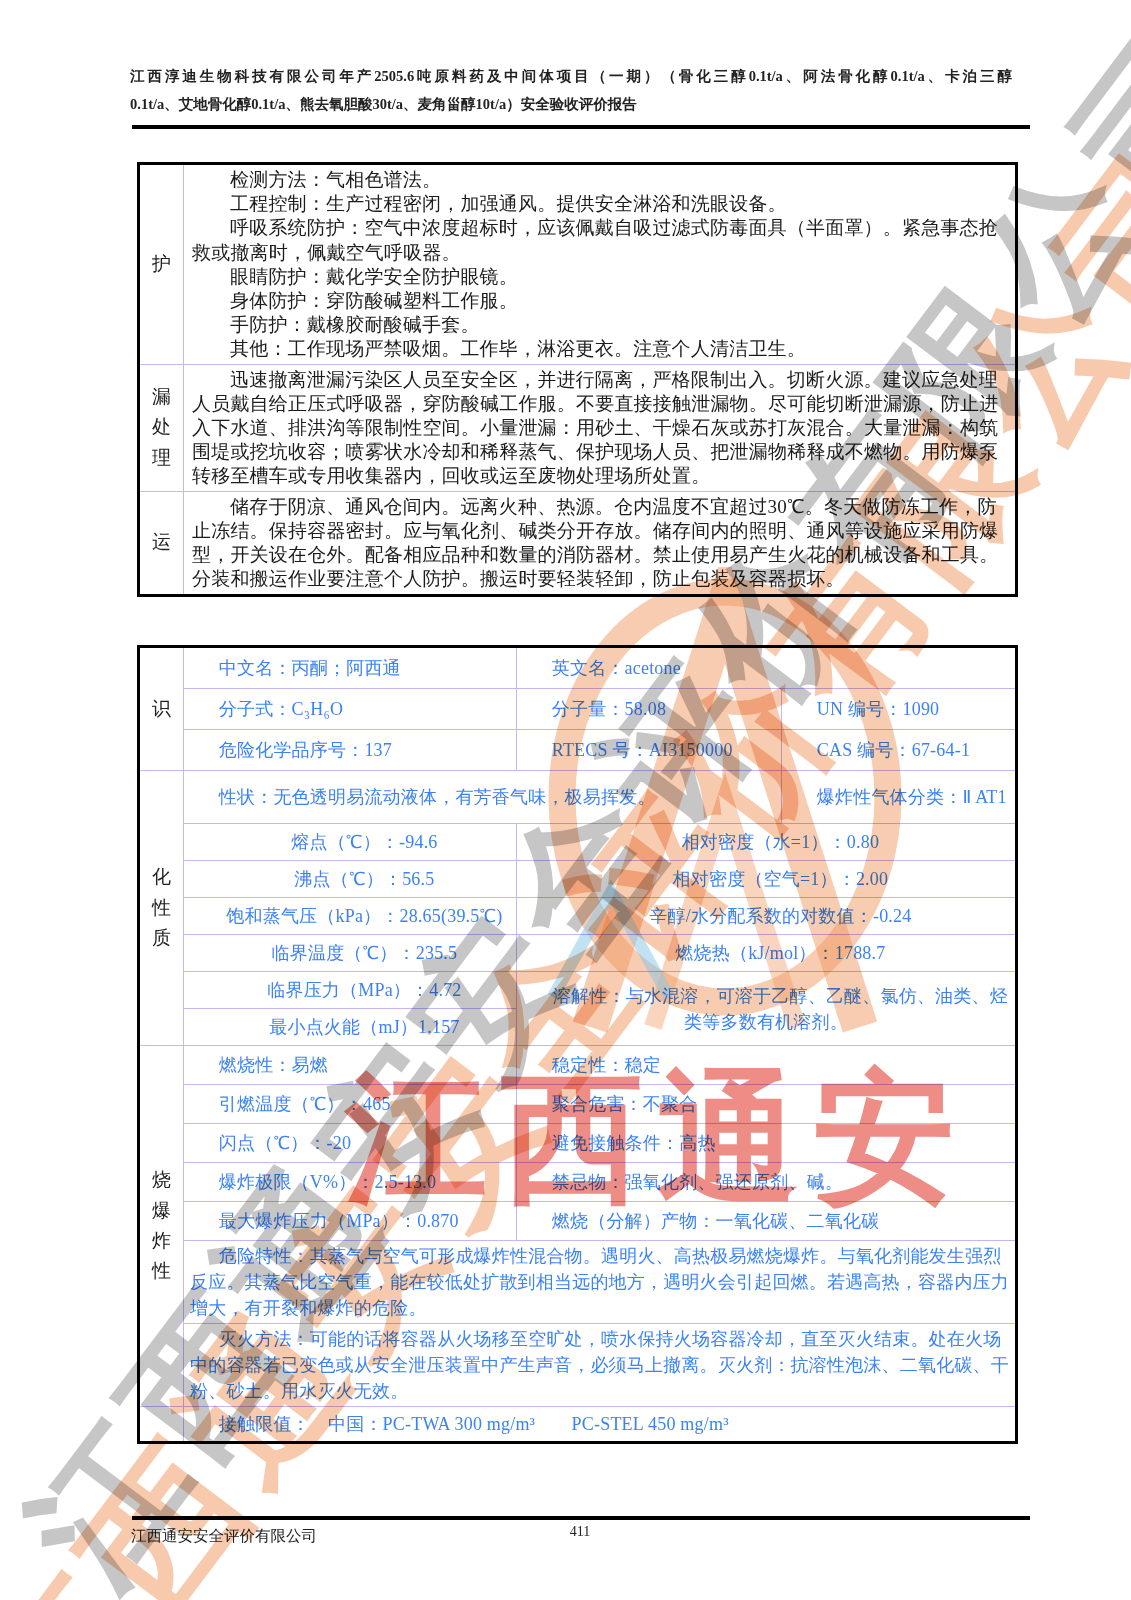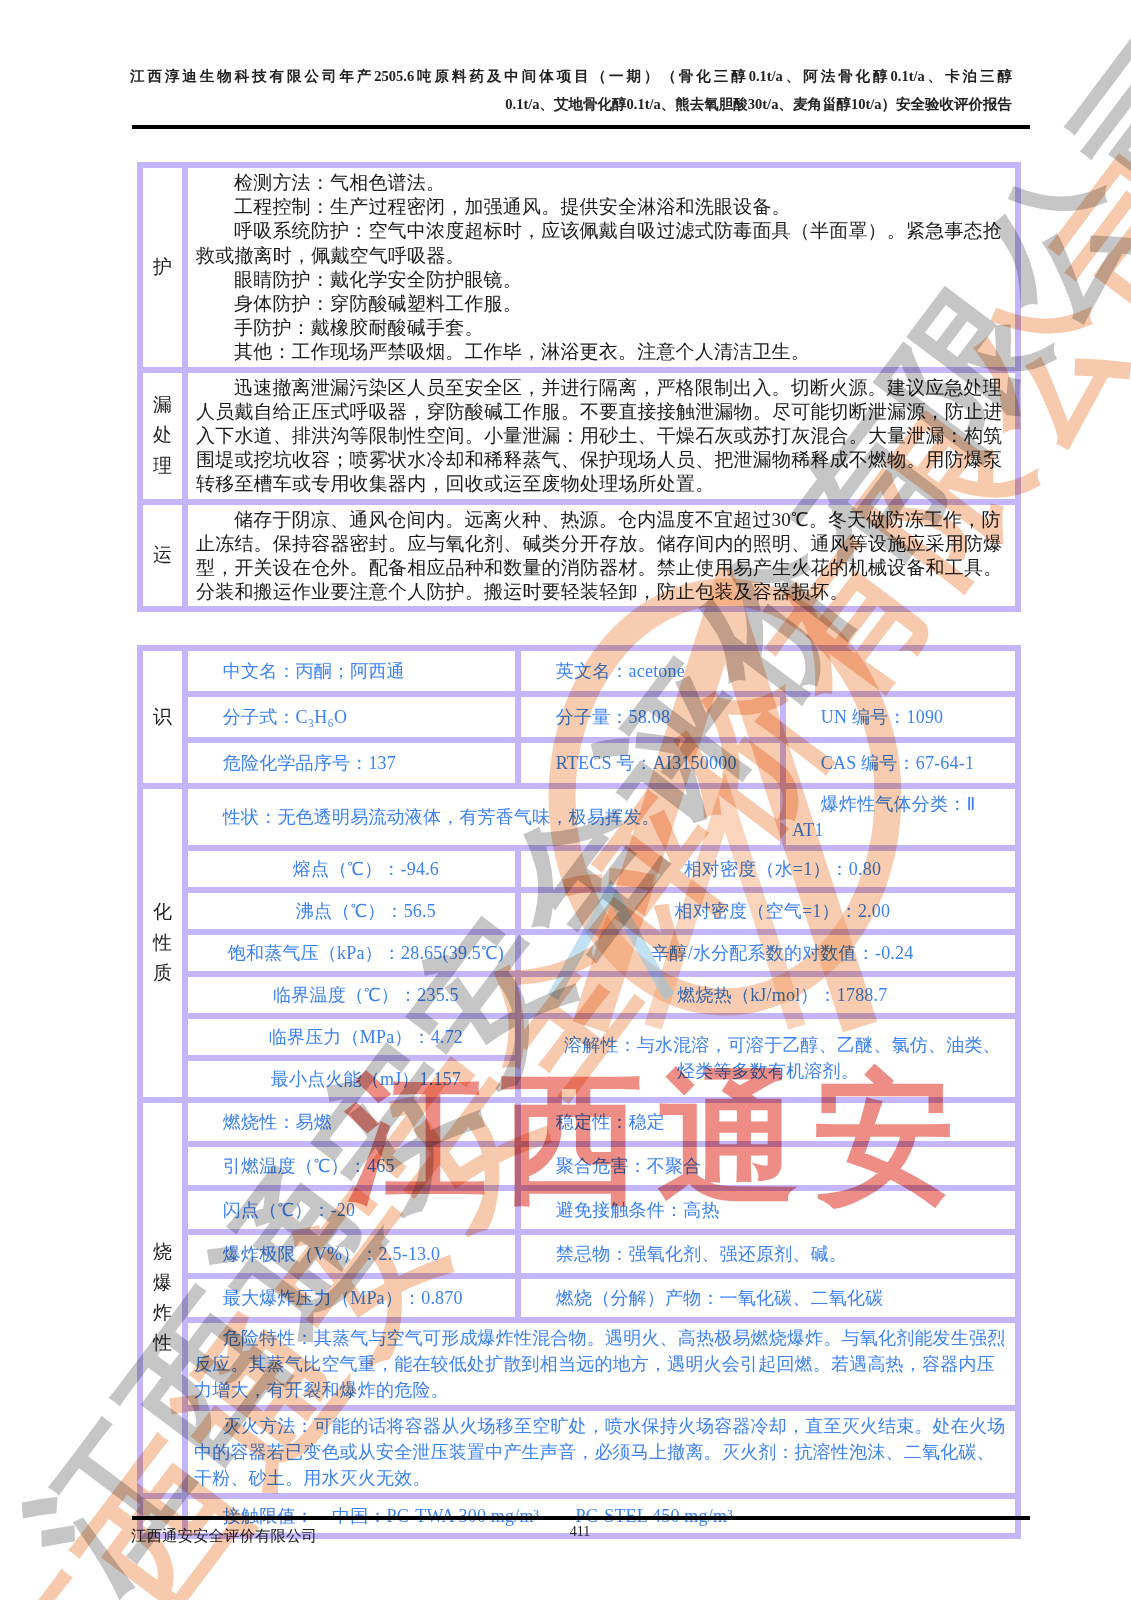--- a/index.html
+++ b/index.html
@@ -4,25 +4,25 @@
 <style>
   html,body{margin:0;padding:0;background:#ffffff;}
   #page{
     position:relative;width:1131px;height:1600px;margin:12px auto;background:#fff;
     font-family:"Liberation Serif",serif;color:#111;overflow:hidden;
   }
   
   .report-header{position:absolute;left:130px;top:50px;width:882px;
     font-size:14.5px;font-weight:bold;line-height:28px;color:#222;}
   .hline1{text-align:justify;text-align-last:justify;}
-  .hline2{text-align:right;}
+  .hline2{text-align:left;}
   .header-rule{position:absolute;left:132px;top:113px;width:898px;height:4px;background:#000;}
   
   table.doc{border-collapse:collapse;table-layout:fixed;width:878px;border:3px solid #000;}
-  table.doc td{border:6px solid #c4b5fd;padding:0;vertical-align:middle;}
+  table.doc td{border:1px solid #c4b5fd;padding:0;vertical-align:middle;}
   td.vlabel{text-align:center;}
   .vtext{width:1.15em;margin:0 auto;word-break:break-all;line-height:1.6;font-size:19px;color:#222;}
   
   #t1{position:absolute;left:137px;top:150px;}
   #t1 td.content{vertical-align:top;padding:3px 8px 2px 8px;}
   .para{margin:0;font-size:19px;line-height:24.2px;text-indent:2em;letter-spacing:0.2px;color:#1c1c1c;}
   .row-hu{height:195px;} .row-lou{height:125px;} .row-yun{height:104px;}
   
   .section-title{position:absolute;left:183px;top:582px;
     font-family:"Liberation Sans",sans-serif;font-weight:bold;font-size:27px;color:#111;letter-spacing:1px;}

